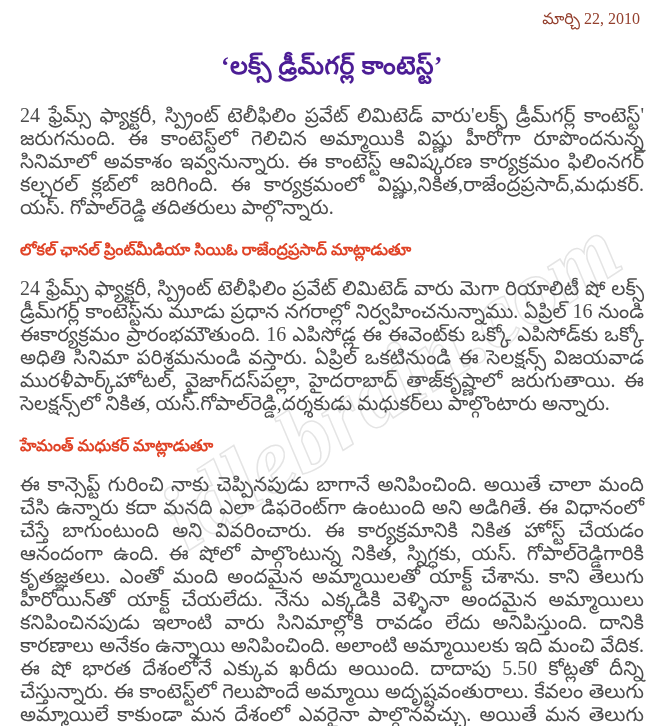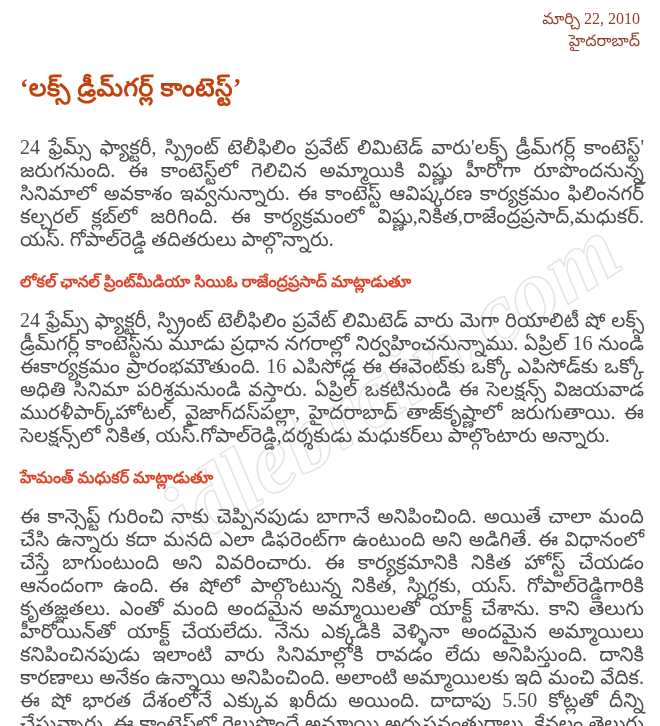--- a/index.html
+++ b/index.html
@@ -21,26 +21,26 @@
     border-radius: 7px;
   }
   .dateline {
     text-align: right;
     color: #94402e;
     font-size: 16px;
     line-height: 22px;
     padding-right: 4px;
   }
   .title {
-    text-align: left;
-    color: #c2410c;
+    text-align: center;
+    color: #4c1d95;
     font-size: 25px;
     font-weight: bold;
     margin-top: 22px;
-    margin-bottom: 28px;
+    margin-bottom: 18px;
     letter-spacing: 0.5px;
   }
   .para {
     font-size: 20px;
     line-height: 23px;
     text-align: justify;
     color: #4c4c4c;
   }
   .section-heading {
     color: #e04326;
@@ -71,21 +71,20 @@
 </style>
 </head>
 <body>
 
 <div class="watermark">idlebrain.com</div>
 
 <div class="page">
 
   <div class="dateline">
     <div>మార్చి 22, 2010</div>
-    <div>హైదరాబాద్</div>
   </div>
 
   <h1 class="title">‘లక్స్ డ్రీమ్‌గర్ల్ కాంటెస్ట్’</h1>
 
   <p class="para">24 ఫ్రేమ్స్ ఫ్యాక్టరీ, స్ప్రింట్ టెలీఫిలిం ప్రవేట్ లిమిటెడ్ వారు'లక్స్ డ్రీమ్‌గర్ల్ కాంటెస్ట్' జరుగనుంది. ఈ కాంటెస్ట్‌లో గెలిచిన అమ్మాయికి విష్ణు హీరోగా రూపొందనున్న సినిమాలో అవకాశం ఇవ్వనున్నారు. ఈ కాంటెస్ట్ ఆవిష్కరణ కార్యక్రమం ఫిలింనగర్ కల్చరల్ క్లబ్‌లో జరిగింది. ఈ కార్యక్రమంలో విష్ణు,నికిత,రాజేంద్రప్రసాద్,మధుకర్. యస్. గోపాల్‌రెడ్డి తదితరులు పాల్గొన్నారు.</p>
 
   <h2 class="section-heading">లోకల్ ఛానల్ ప్రింట్‌మీడియా సియిఓ రాజేంద్రప్రసాద్  మాట్లాడుతూ</h2>
   <p class="para">24 ఫ్రేమ్స్ ఫ్యాక్టరీ, స్ప్రింట్ టెలీఫిలిం ప్రవేట్ లిమిటెడ్ వారు మెగా రియాలిటీ షో లక్స్ డ్రీమ్‌గర్ల్ కాంటెస్ట్‌ను మూడు ప్రధాన నగరాల్లో నిర్వహించనున్నాము. ఏప్రిల్ 16 నుండి   ఈకార్యక్రమం ప్రారంభమౌతుంది. 16 ఎపిసోడ్ల ఈ ఈవెంట్‌కు ఒక్కో ఎపిసోడ్‌కు ఒక్కో అధితి సినిమా పరిశ్రమనుండి వస్తారు. ఏప్రిల్ ఒకటినుండి ఈ సెలక్షన్స్   విజయవాడ మురళీపార్క్‌హోటల్, వైజాగ్‌దస్‌పల్లా, హైదరాబాద్ తాజ్‌కృష్ణాలో జరుగుతాయి. ఈ సెలక్షన్స్‌లో నికిత, యస్.గోపాల్‌రెడ్డి,దర్శకుడు మధుకర్‌లు పాల్గొంటారు అన్నారు.</p>
 
   <h2 class="section-heading">హేమంత్ మధుకర్ మాట్లాడుతూ</h2>

